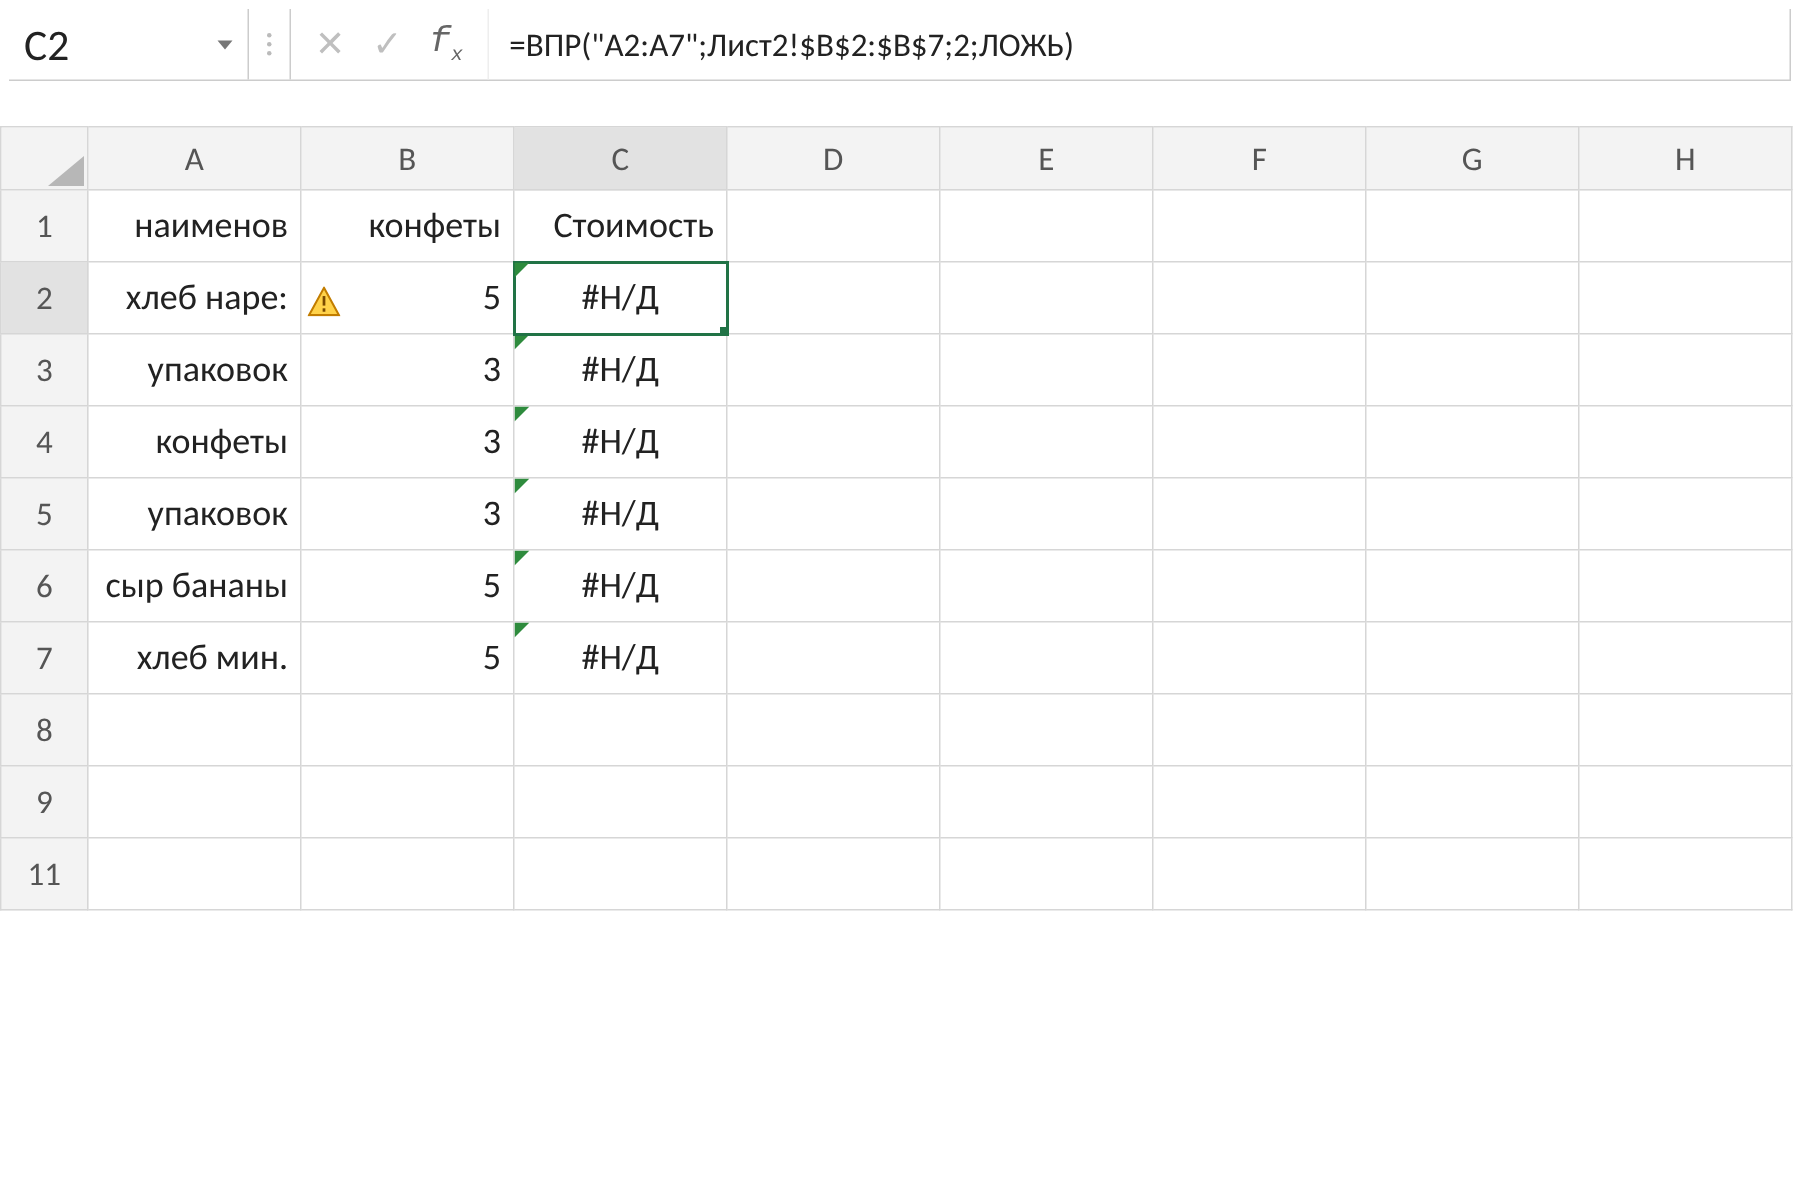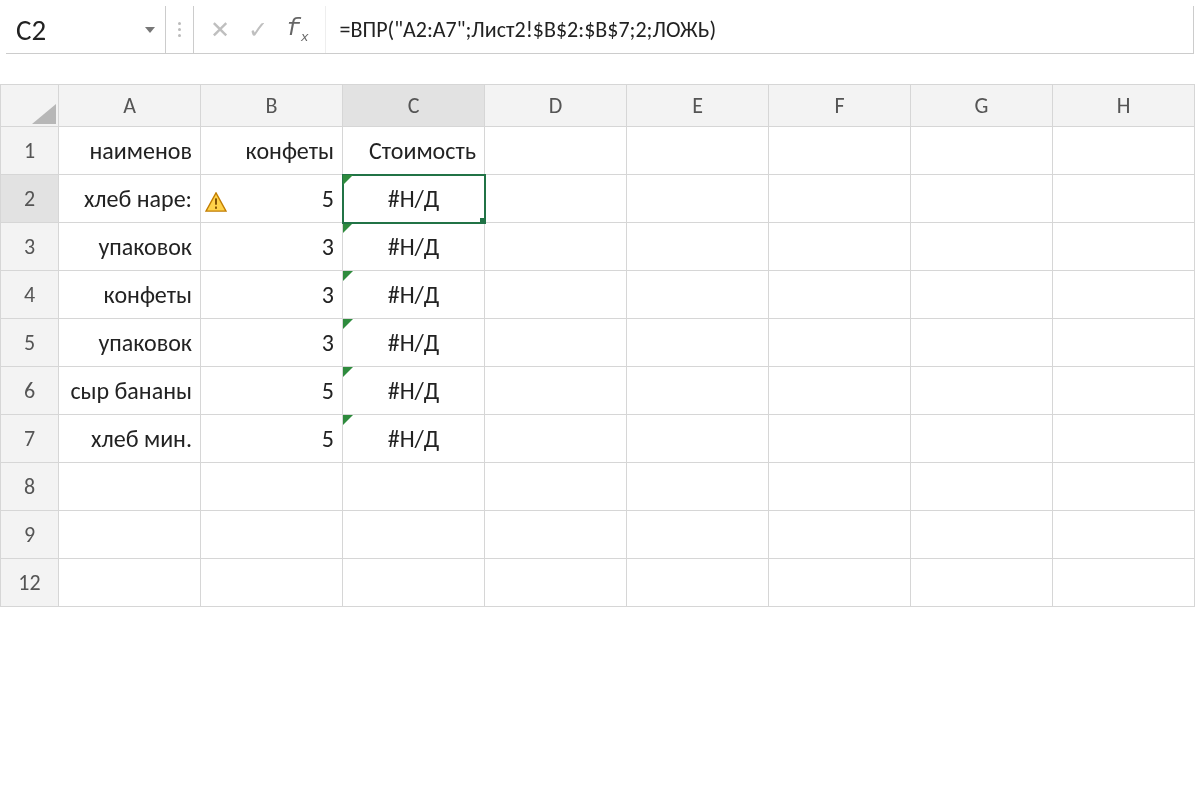--- a/index.html
+++ b/index.html
@@ -298,21 +298,21 @@
       <td class="cell"></td>
       <td class="cell"></td>
       <td class="cell"></td>
       <td class="cell"></td>
       <td class="cell"></td>
       <td class="cell"></td>
       <td class="cell"></td>
       <td class="cell"></td>
     </tr>
     <tr>
-      <td class="rowhdr">12</td>
+      <td class="rowhdr">11</td>
       <td class="cell"></td>
       <td class="cell"></td>
       <td class="cell"></td>
       <td class="cell"></td>
       <td class="cell"></td>
       <td class="cell"></td>
       <td class="cell"></td>
       <td class="cell"></td>
     </tr>
   </tbody>

